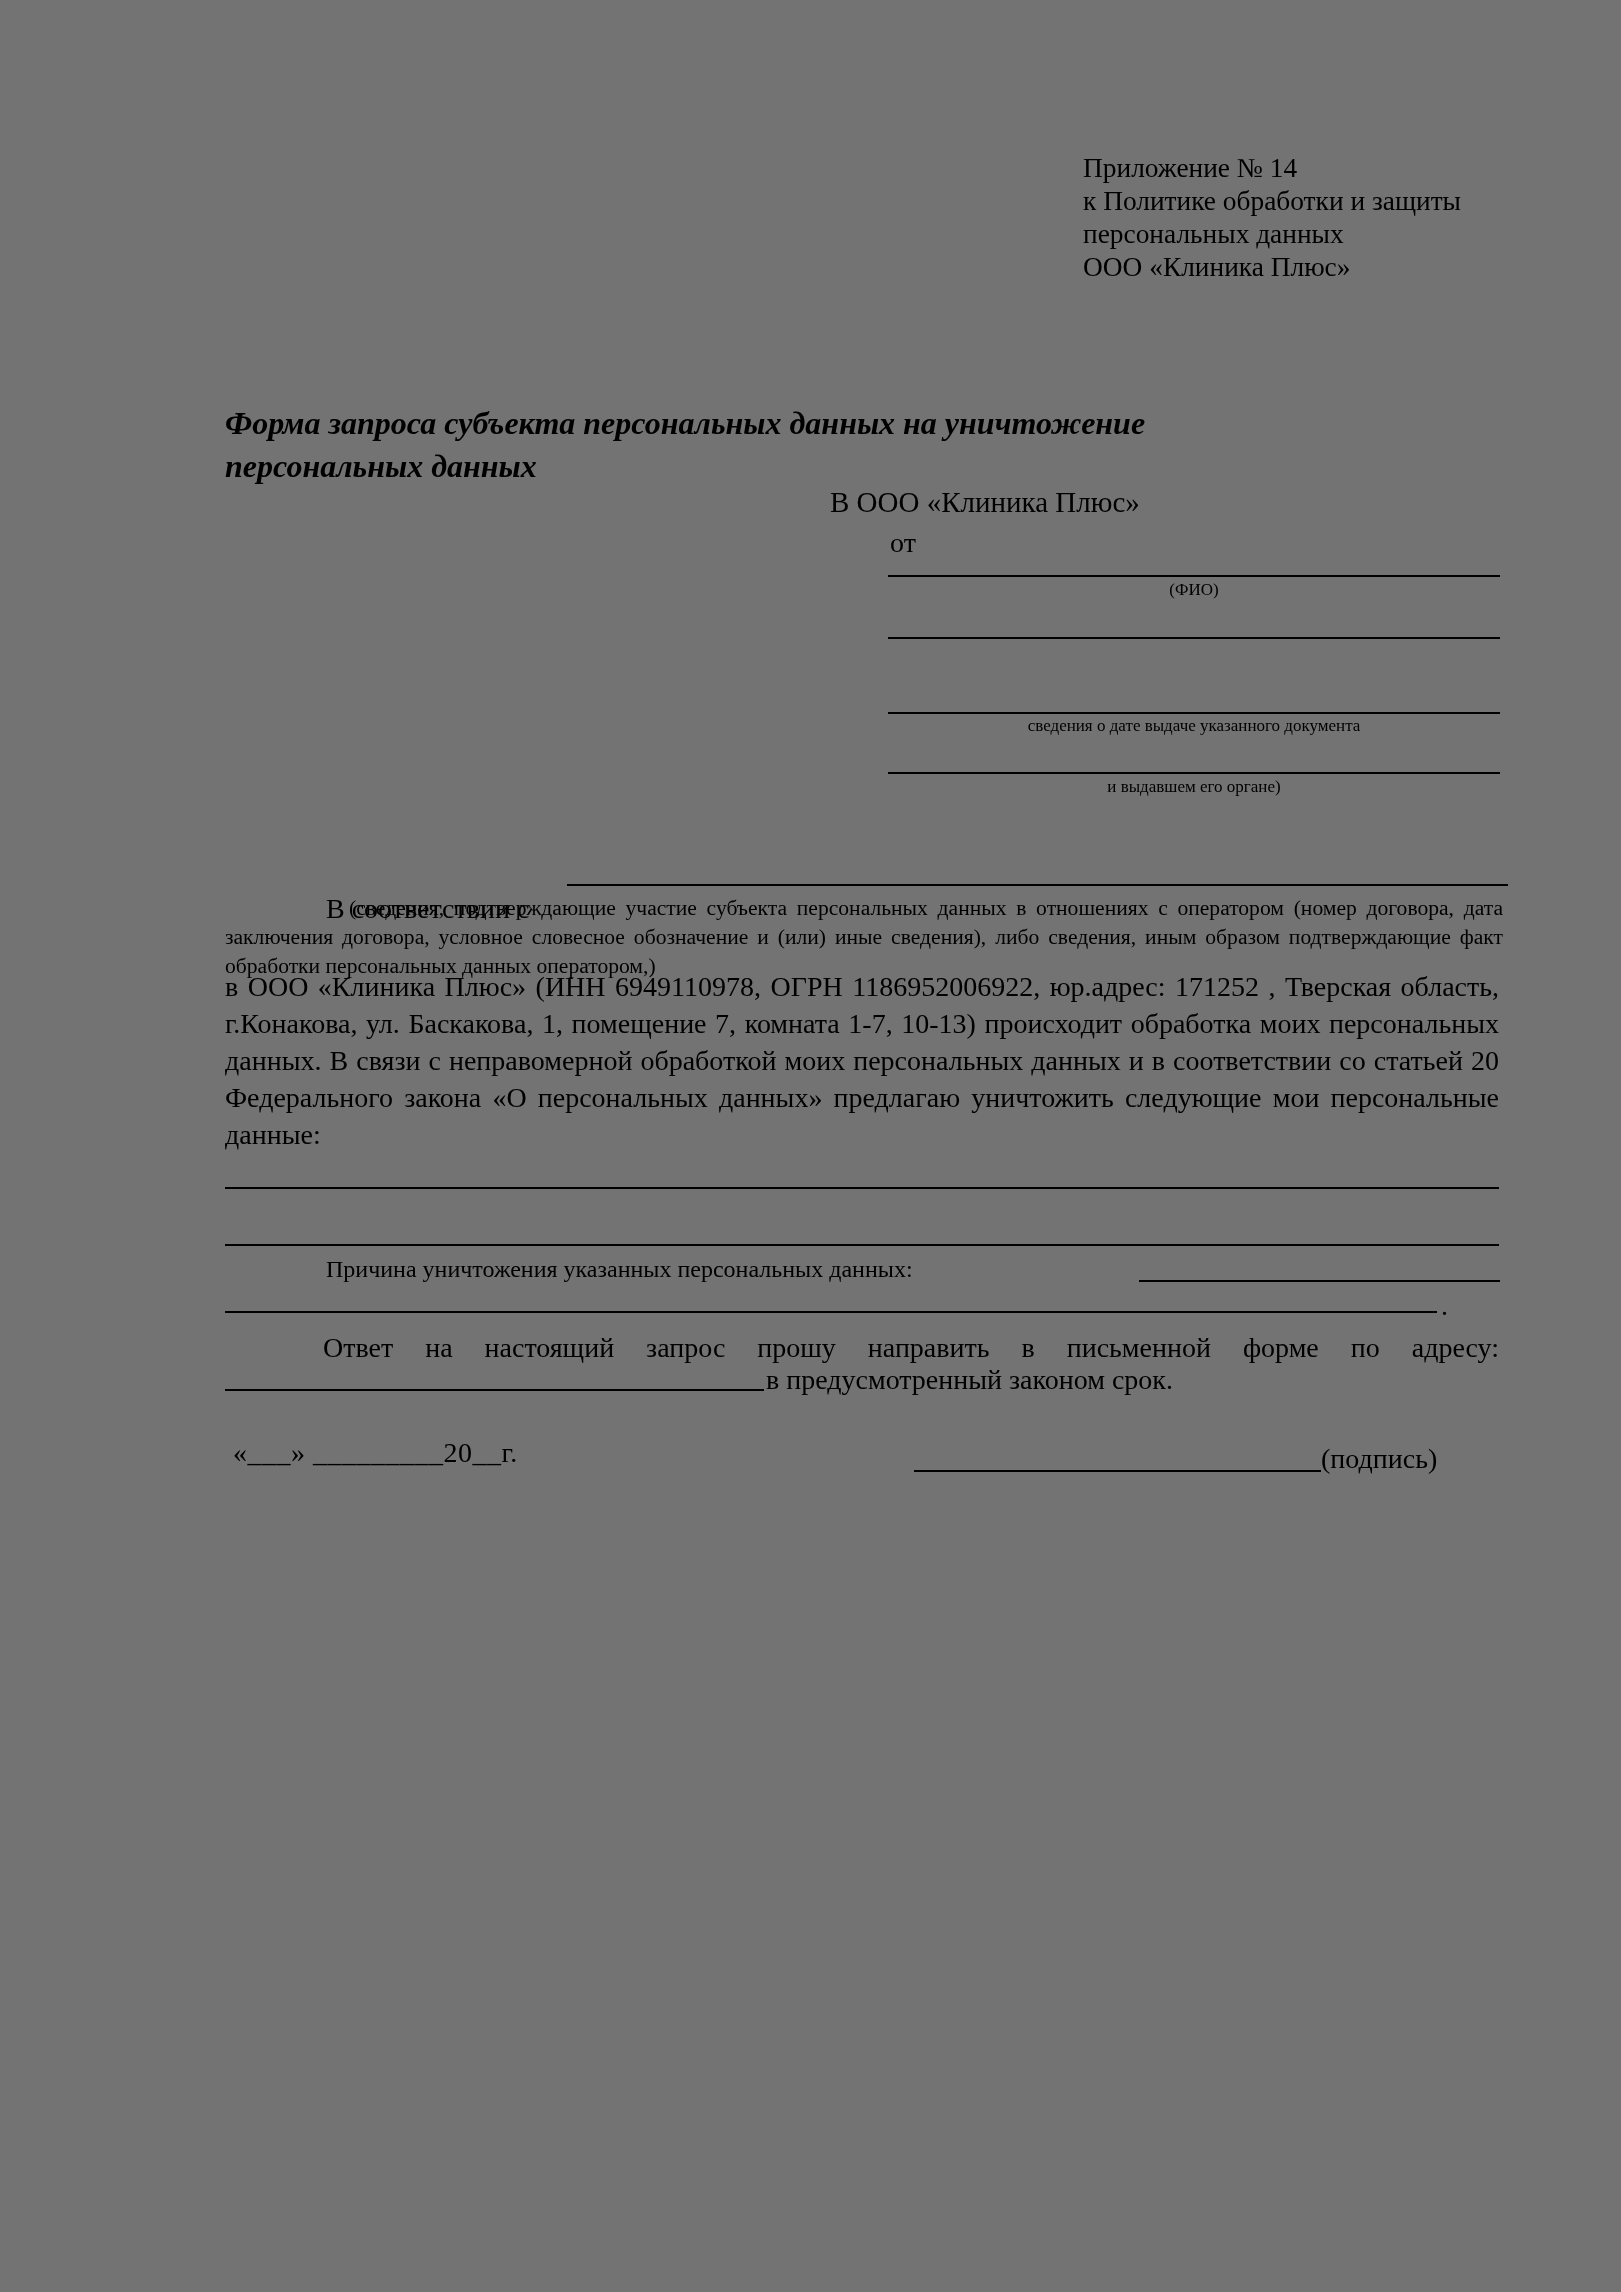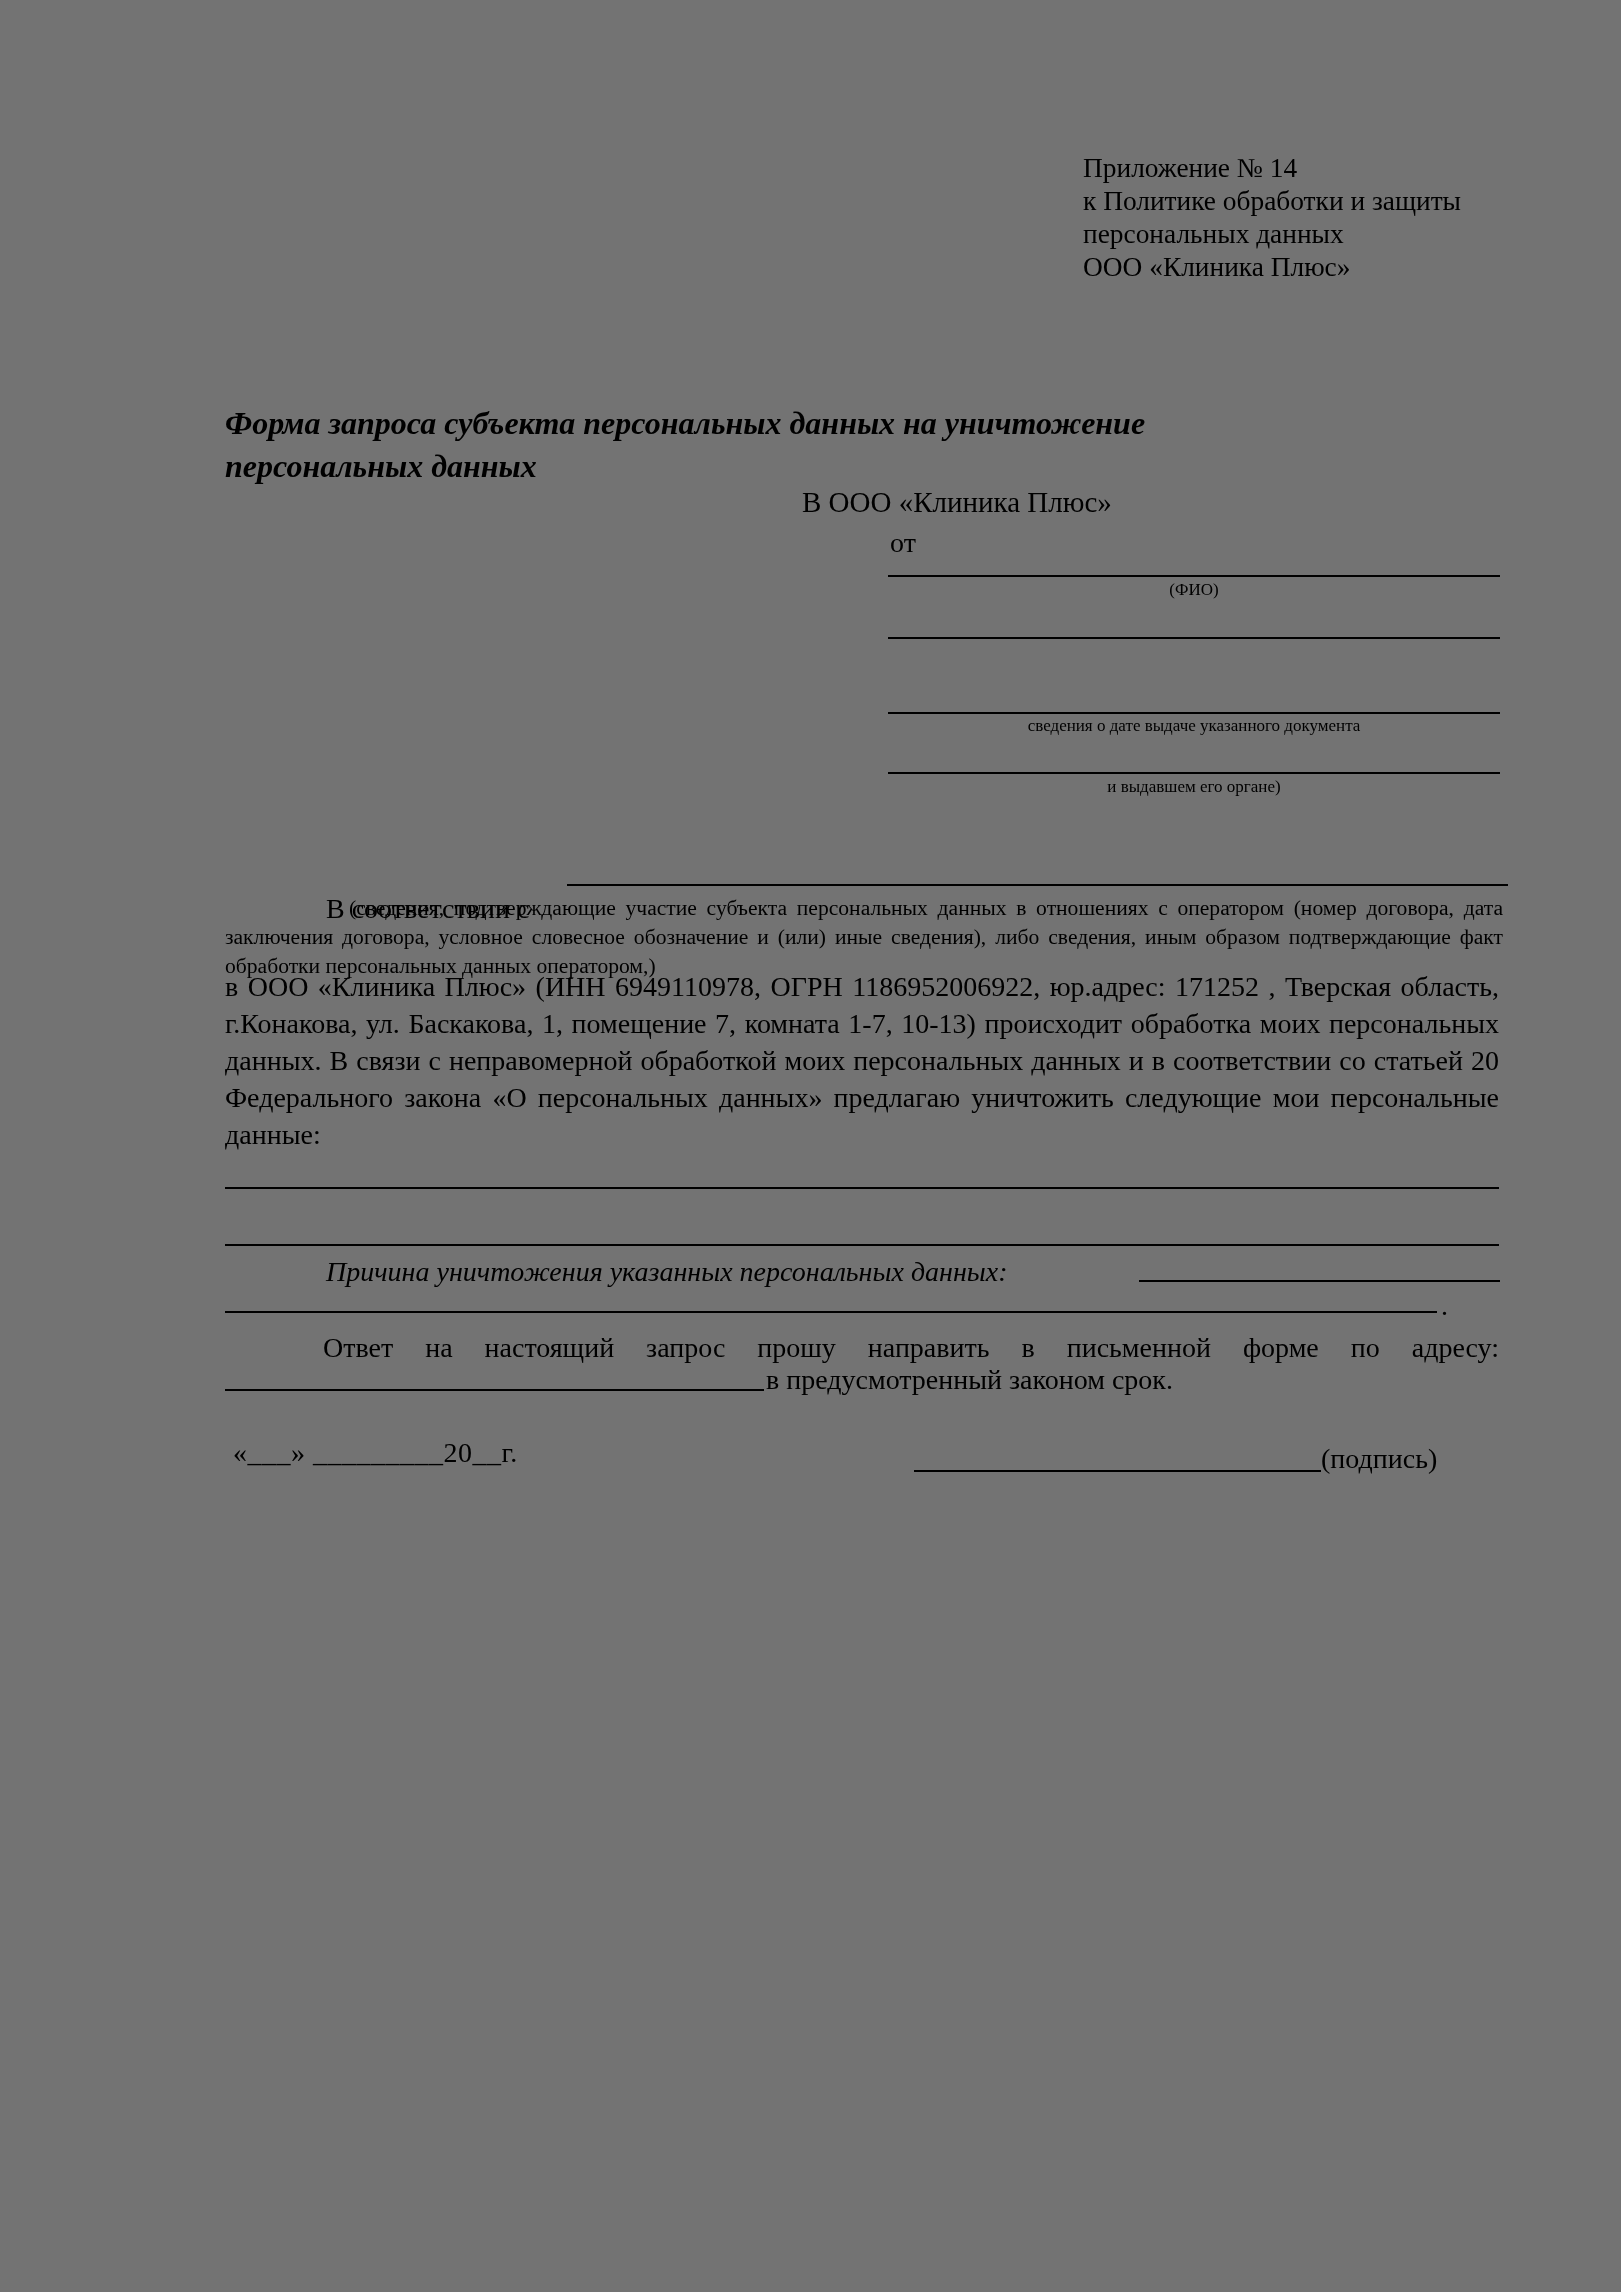--- a/index.html
+++ b/index.html
@@ -34,21 +34,21 @@
     left: 225px;
     top: 402px;
     width: 1274px;
     text-align: left;
     font-weight: bold;
     font-size: 32px;
     line-height: 43px;
     font-style: italic;
   }
   .addressee {
-    left: 802px;
+    left: 830px;
     top: 486px;
     font-size: 29px;
   }
   .from-label {
     left: 890px;
     top: 527px;
     font-size: 28px;
   }
   .field-label {
     left: 888px;
@@ -75,22 +75,21 @@
     left: 225px;
     top: 968px;
     width: 1274px;
     font-size: 28px;
     line-height: 37px;
     text-align: justify;
   }
   .reason-line {
     left: 326px;
     top: 1256px;
-    font-size: 28px;
-    font-style: italic;
+    font-size: 24px;
   }
   .terminator {
     left: 1441px;
     top: 1290px;
     font-size: 28px;
   }
   .reply-par {
     left: 225px;
     top: 1329px;
     width: 1274px;

